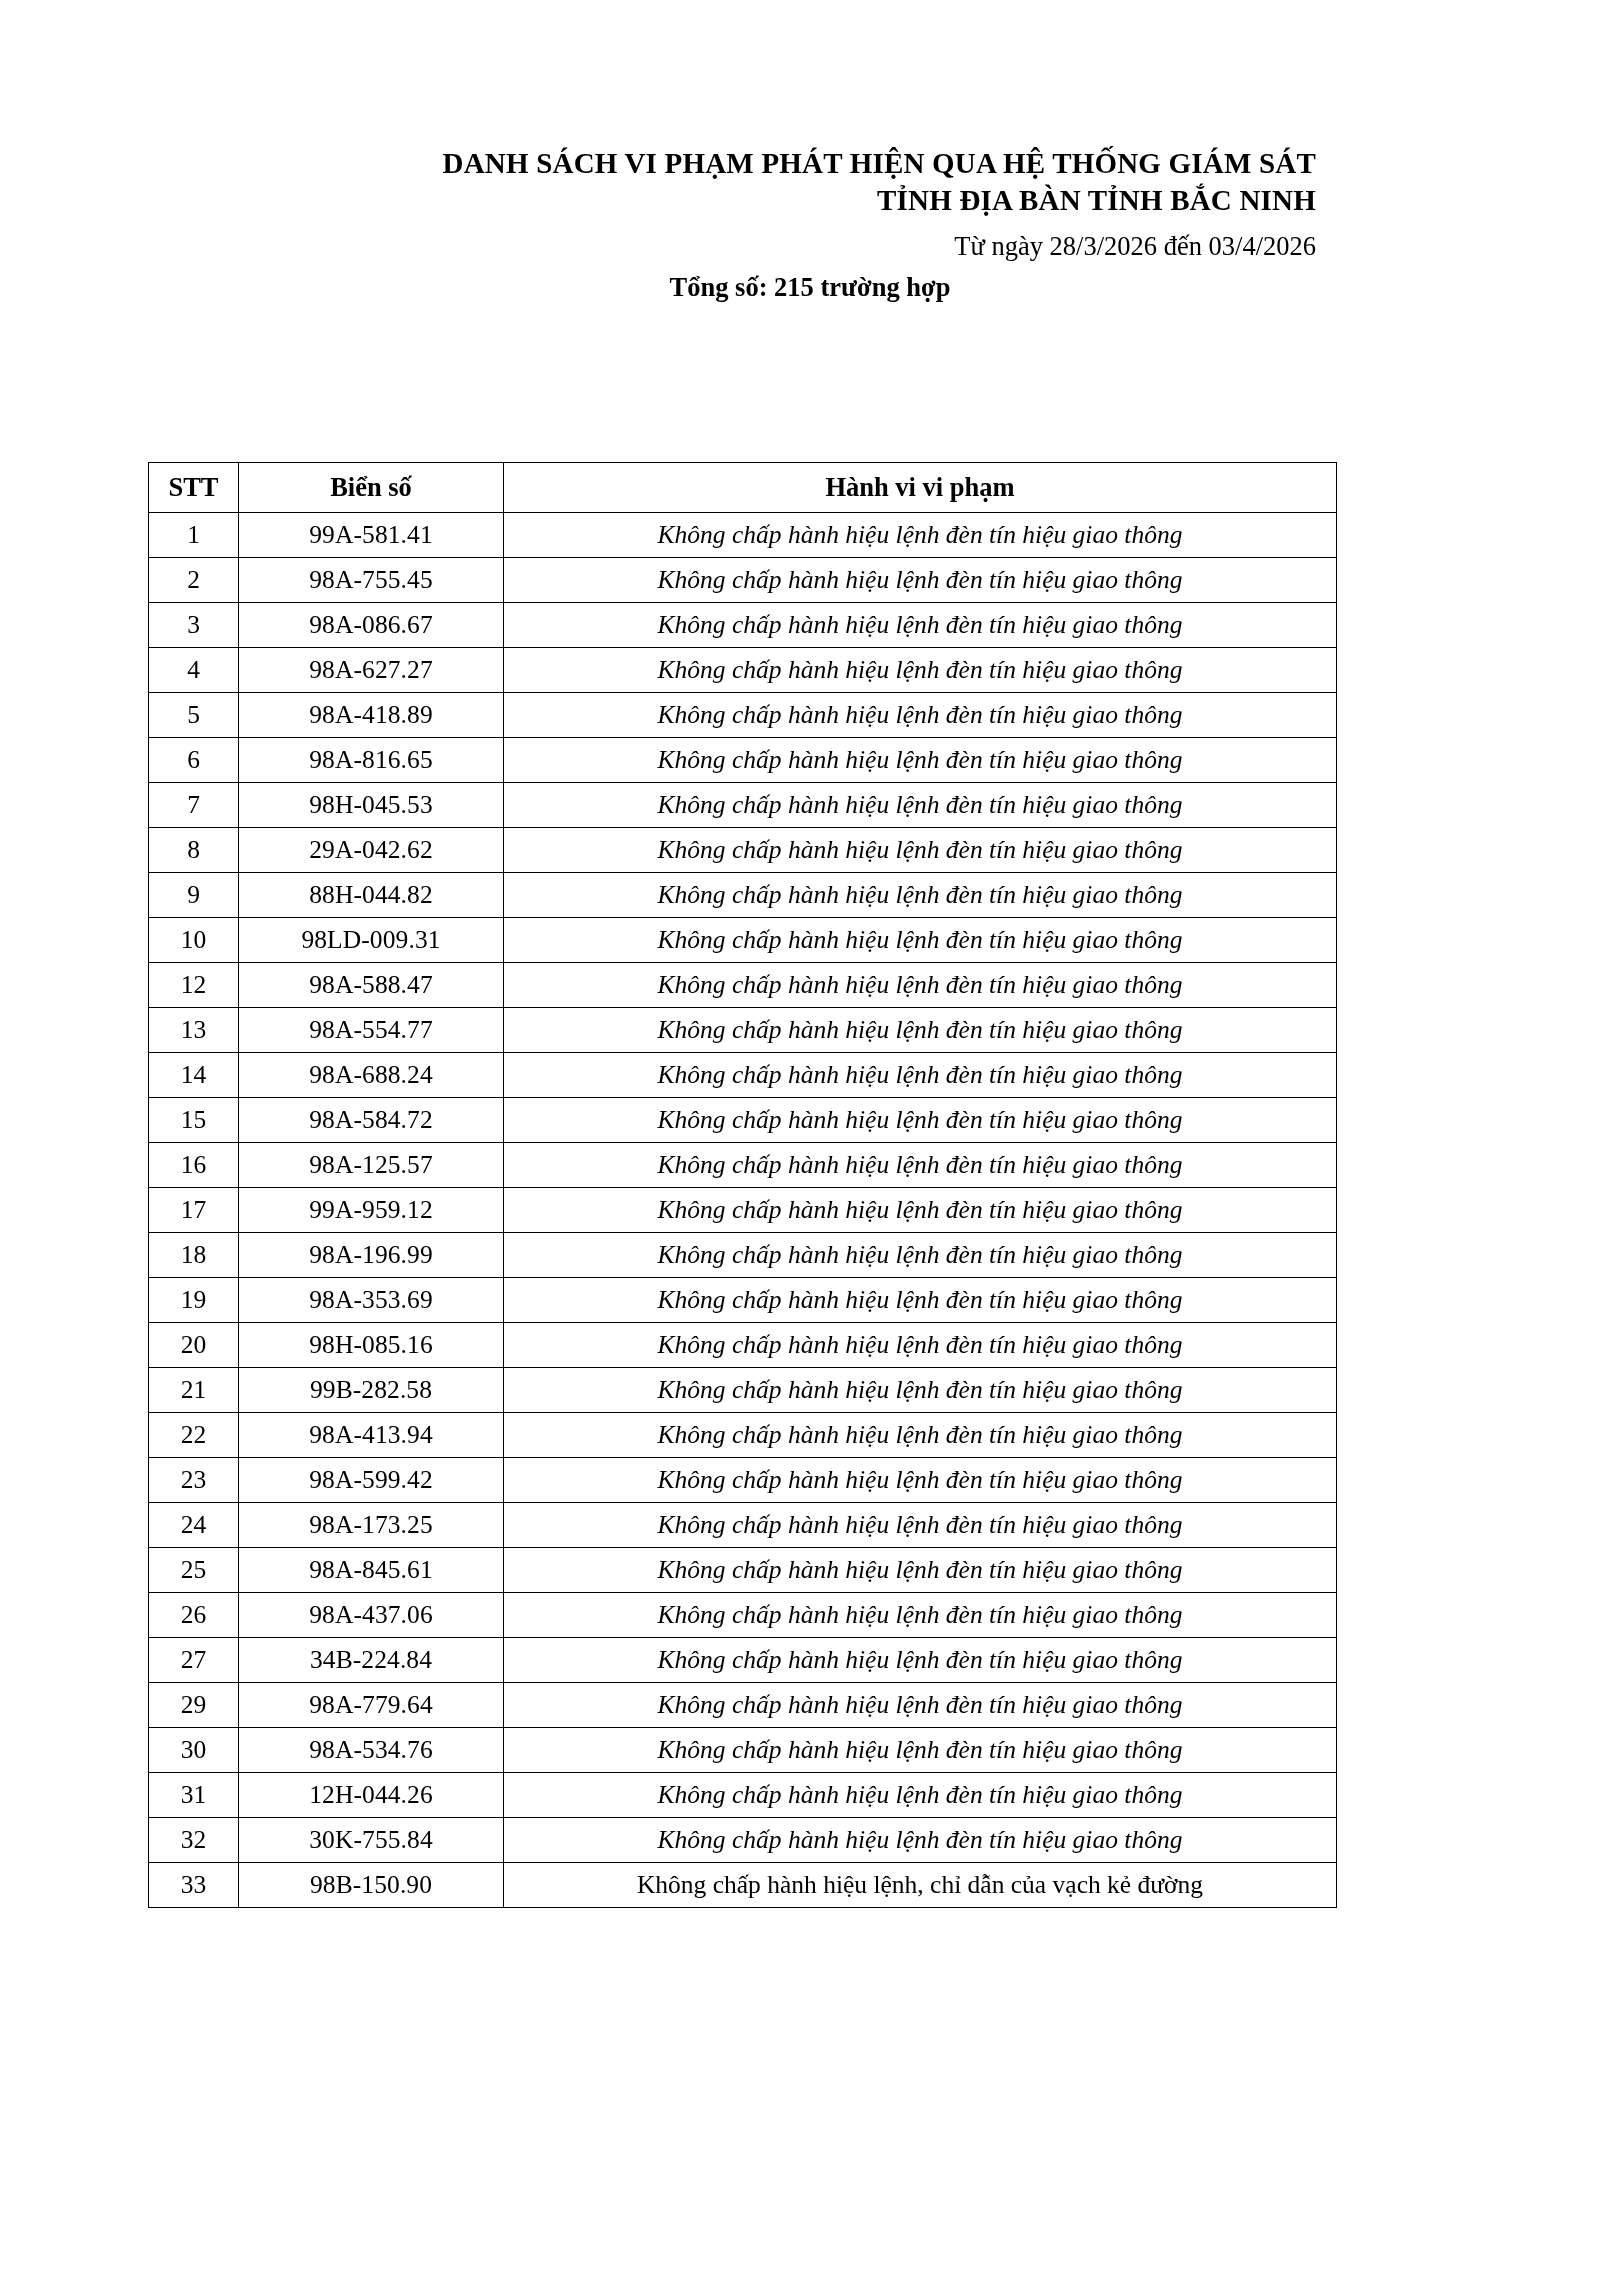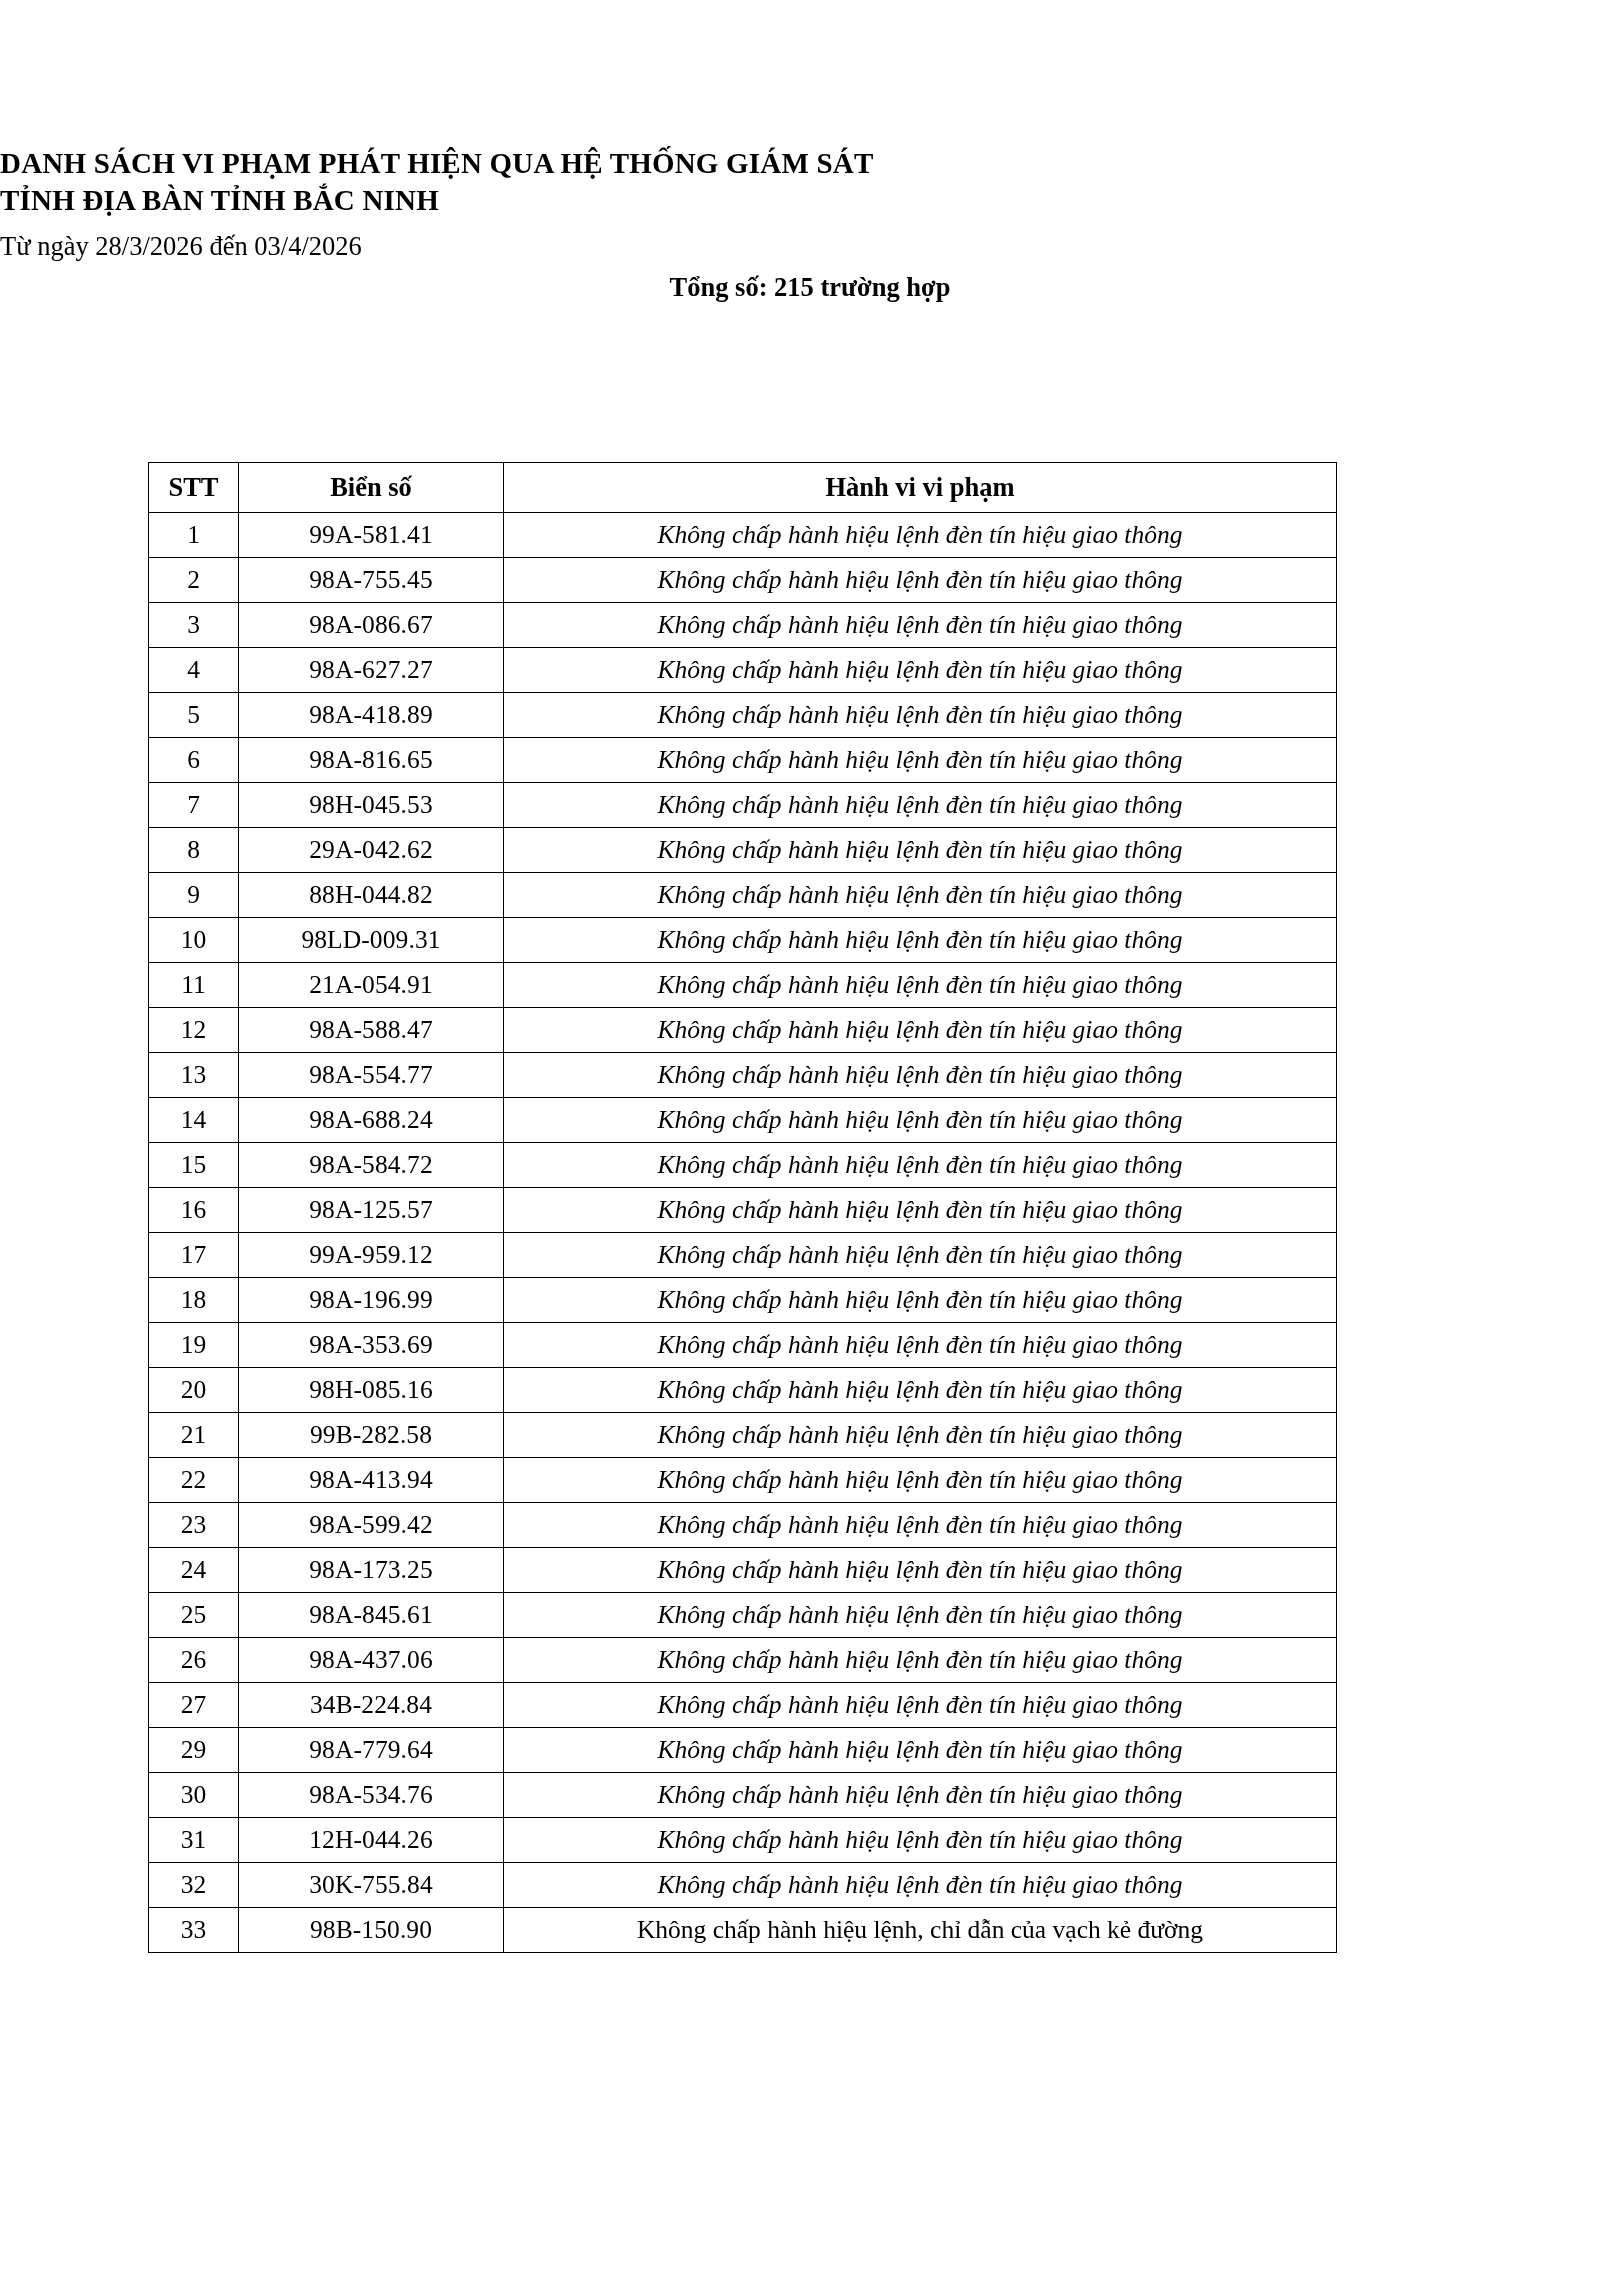--- a/index.html
+++ b/index.html
@@ -24,21 +24,21 @@
     background: #ffffff;
     overflow: hidden;
   }
 
   
   .doc-header {
     position: absolute;
     top: 145px;
     left: 0;
     width: 1316px;
-    text-align: left;
+    text-align: right;
   }
   .title-line {
     font-size: 29px;
     font-weight: bold;
     letter-spacing: 0.2px;
     line-height: 1.28;
     white-space: nowrap;
   }
   .subtitle-line {
     font-size: 26.5px;
@@ -168,25 +168,20 @@
             <td class="cell-stt">9</td>
             <td class="cell-plate">88H-044.82</td>
             <td class="cell-act">Không chấp hành hiệu lệnh đèn tín hiệu giao thông</td>
           </tr>
           <tr>
             <td class="cell-stt">10</td>
             <td class="cell-plate">98LD-009.31</td>
             <td class="cell-act">Không chấp hành hiệu lệnh đèn tín hiệu giao thông</td>
           </tr>
           <tr>
-            <td class="cell-stt">11</td>
-            <td class="cell-plate">21A-054.91</td>
-            <td class="cell-act">Không chấp hành hiệu lệnh đèn tín hiệu giao thông</td>
-          </tr>
-          <tr>
             <td class="cell-stt">12</td>
             <td class="cell-plate">98A-588.47</td>
             <td class="cell-act">Không chấp hành hiệu lệnh đèn tín hiệu giao thông</td>
           </tr>
           <tr>
             <td class="cell-stt">13</td>
             <td class="cell-plate">98A-554.77</td>
             <td class="cell-act">Không chấp hành hiệu lệnh đèn tín hiệu giao thông</td>
           </tr>
           <tr>

